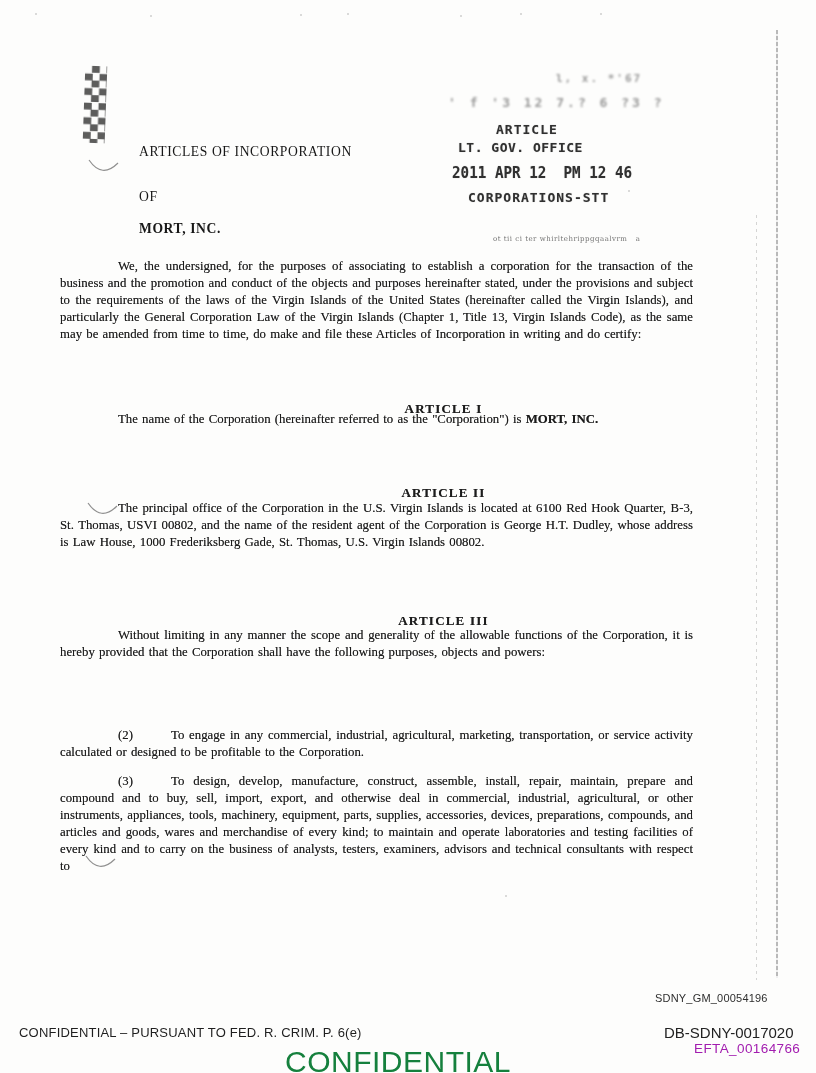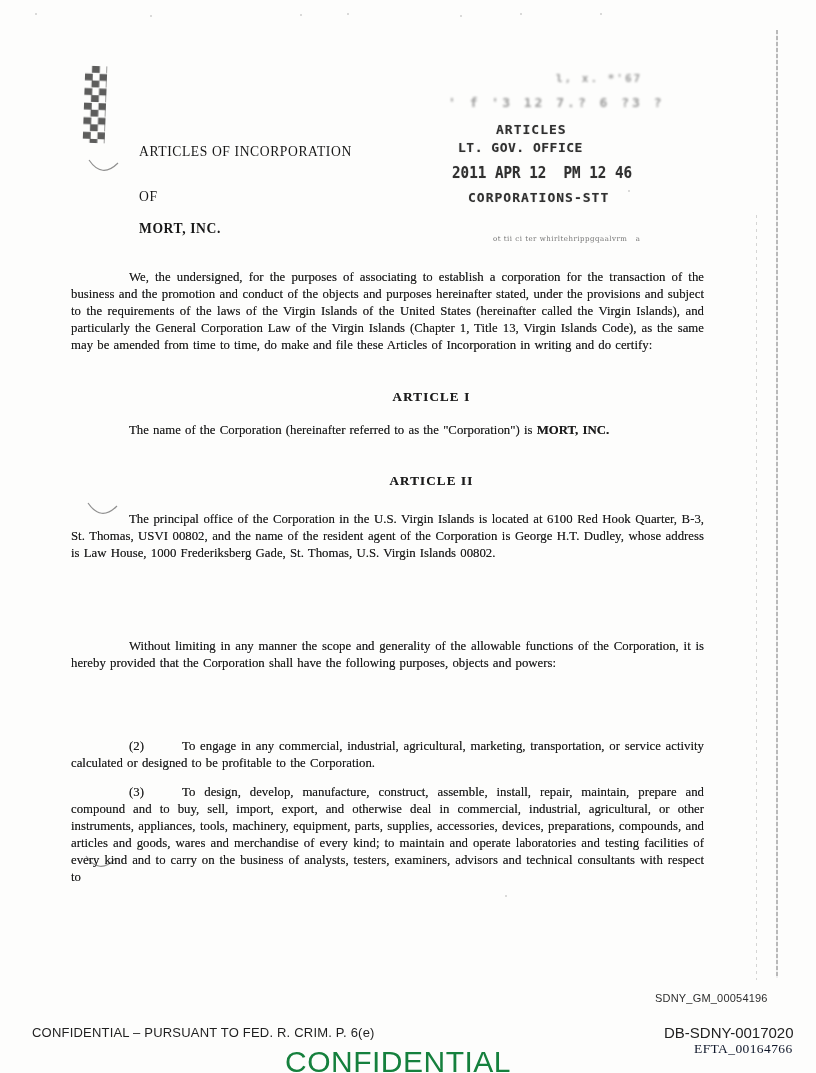--- a/index.html
+++ b/index.html
@@ -30,40 +30,40 @@
   .st-office{left:458px;top:140px;font-size:13px;letter-spacing:.5px;}
   .st-date{left:452px;top:164px;font-size:15px;letter-spacing:0;transform:scaleX(.95);transform-origin:left;}
   .st-corps{left:468px;top:190px;font-size:13px;letter-spacing:1px;}
   .smudge{position:absolute;font-family:"DejaVu Sans Mono", monospace;color:#333;white-space:pre;
     filter:blur(1.1px);opacity:.5;font-weight:bold;}
   .sm-top{left:556px;top:72px;font-size:11px;letter-spacing:2px;}
   .sm-mid{left:448px;top:95px;font-size:13px;letter-spacing:3px;}
   .scribble{position:absolute;left:493px;top:235px;font-size:7px;color:#444;white-space:pre;
     filter:blur(.6px);opacity:.75;font-family:"DejaVu Serif", serif;letter-spacing:.5px;}
   
-  .body-block{position:absolute;left:57px;width:633px;margin:14px;
+  .body-block{position:absolute;left:57px;width:633px;margin:3px;
     font-size:12.8px;line-height:17px;text-align:justify;word-spacing:1px;
     text-shadow:0 0 .4px rgba(10,10,10,.55);}
   .para{text-indent:58px;}
-  .heading{position:absolute;left:57px;width:633px;margin:4px;text-align:center;text-indent:108px;
+  .heading{position:absolute;left:57px;width:633px;margin:16px;text-align:center;text-indent:108px;
     font-size:13px;letter-spacing:1.2px;text-shadow:0 0 .4px rgba(10,10,10,.55);}
   .item{text-indent:58px;}
   .item .num{display:inline-block;width:53px;text-indent:0;}
   .bold{font-weight:bold;}
   
   .bates-small{position:absolute;left:655px;top:992px;font-family:Liberation Sans, sans-serif;
     font-size:11px;color:#2e2e2e;letter-spacing:.2px;}
   .watermark{position:absolute;left:285px;top:1001px;font-family:"Liberation Sans", sans-serif;
     font-size:30px;letter-spacing:.5px;color:#f4511c;}
-  .disclaimer{position:absolute;left:32px;top:1025px;font-family:"Liberation Sans", sans-serif;
+  .disclaimer{position:absolute;left:19px;top:1025px;font-family:"Liberation Sans", sans-serif;
     font-size:13px;color:#1f1f1f;letter-spacing:.2px;}
   .bates-db{position:absolute;left:664px;top:1024px;font-family:"Liberation Sans", sans-serif;
     font-size:15px;color:#222222;text-align:center;}
-  .bates-efta{position:absolute;left:694px;top:1041px;font-family:Liberation Serif, serif;
-    font-size:13.5px;color:#0f172a;letter-spacing:.4px;}
+  .bates-efta{position:absolute;left:694px;top:1041px;font-family:Liberation Sans, sans-serif;
+    font-size:13.5px;color:#a21caf;letter-spacing:.4px;}
 </style>
 </head>
 <body>
 
 <div class="page">
 
   <div class="checker"></div>
   <svg class="curve" style="left:86px;top:155px" width="36" height="26">
       <path d="M3 5 Q16 24 32 8" stroke="#6b6b6b" stroke-width="1.2" fill="none"></path>
     </svg>
@@ -84,34 +84,35 @@
   <div class="speck" style="left:600px;top:13px"></div>
   <div class="speck" style="left:505px;top:895px"></div>
   <div class="speck" style="left:628px;top:190px"></div>
 
   <div class="title-line" style="top:144px">ARTICLES OF INCORPORATION</div>
   <div class="title-line" style="top:189px">OF</div>
   <div class="title-line title-bold" style="top:221px">MORT, INC.</div>
 
   <div class="smudge sm-top">l, x. *'67</div>
   <div class="smudge sm-mid">' f '3 12 7.? 6 ?3 ?</div>
-  <div class="stamp st-received">ARTICLES</div>
+  <div class="stamp st-received">ARTICLE</div>
   <div class="stamp st-office">LT. GOV. OFFICE</div>
   <div class="stamp st-date">2011 APR 12  PM 12 46</div>
   <div class="stamp st-corps">CORPORATIONS-STT</div>
   <div class="scribble">ot tii ci ter whirltehrippgqaalvrm   a</div>
 
   <p class="body-block para" style="top:255px">We, the undersigned, for the purposes of associating to establish a corporation for the transaction of the business and the promotion and conduct of the objects and purposes hereinafter stated, under the provisions and subject to the requirements of the laws of the Virgin Islands of the United States (hereinafter called the Virgin Islands), and particularly the General Corporation Law of the Virgin Islands (Chapter 1, Title 13, Virgin Islands Code), as the same may be amended from time to time, do make and file these Articles of Incorporation in writing and do certify:</p>
 
   <h3 class="heading" style="top:385px">ARTICLE I</h3>
   <p class="body-block para" style="top:408px"><span>The name of the Corporation (hereinafter referred to as the "Corporation") is </span><span class="bold">MORT, INC.</span></p>
 
   <h3 class="heading" style="top:469px">ARTICLE II</h3>
   <p class="body-block para" style="top:497px">The principal office of the Corporation in the U.S. Virgin Islands is located at 6100 Red Hook Quarter, B-3, St. Thomas, USVI 00802, and the name of the resident agent of the Corporation is George H.T. Dudley, whose address is Law House, 1000 Frederiksberg Gade, St. Thomas, U.S. Virgin Islands 00802.</p>
 
+  <h3 class="heading" style="top:597px">ARTICLE III</h3>
   <p class="body-block para" style="top:624px">Without limiting in any manner the scope and generality of the allowable functions of the Corporation, it is hereby provided that the Corporation shall have the following purposes, objects and powers:</p>
 
   <p class="body-block item" style="top:724px"><span class="num">(2)</span><span>To engage in any commercial, industrial, agricultural, marketing, transportation, or service activity calculated or designed to be profitable to the Corporation.</span></p>
   <p class="body-block item" style="top:770px"><span class="num">(3)</span><span>To design, develop, manufacture, construct, assemble, install, repair, maintain, prepare and compound and to buy, sell, import, export, and otherwise deal in commercial, industrial, agricultural, or other instruments, appliances, tools, machinery, equipment, parts, supplies, accessories, devices, preparations, compounds, and articles and goods, wares and merchandise of every kind; to maintain and operate laboratories and testing facilities of every kind and to carry on the business of analysts, testers, examiners, advisors and technical consultants with respect to</span></p>
 
   <div class="bates-small">SDNY_GM_00054196</div>
   <div class="watermark" style="color: #15803d; margin-top: 44px;">CONFIDENTIAL</div>
   <div class="disclaimer">CONFIDENTIAL – PURSUANT TO FED. R. CRIM. P. 6(e)</div>
   <div class="bates-db">DB-SDNY-0017020</div>
   <div class="bates-efta">EFTA_00164766</div>

